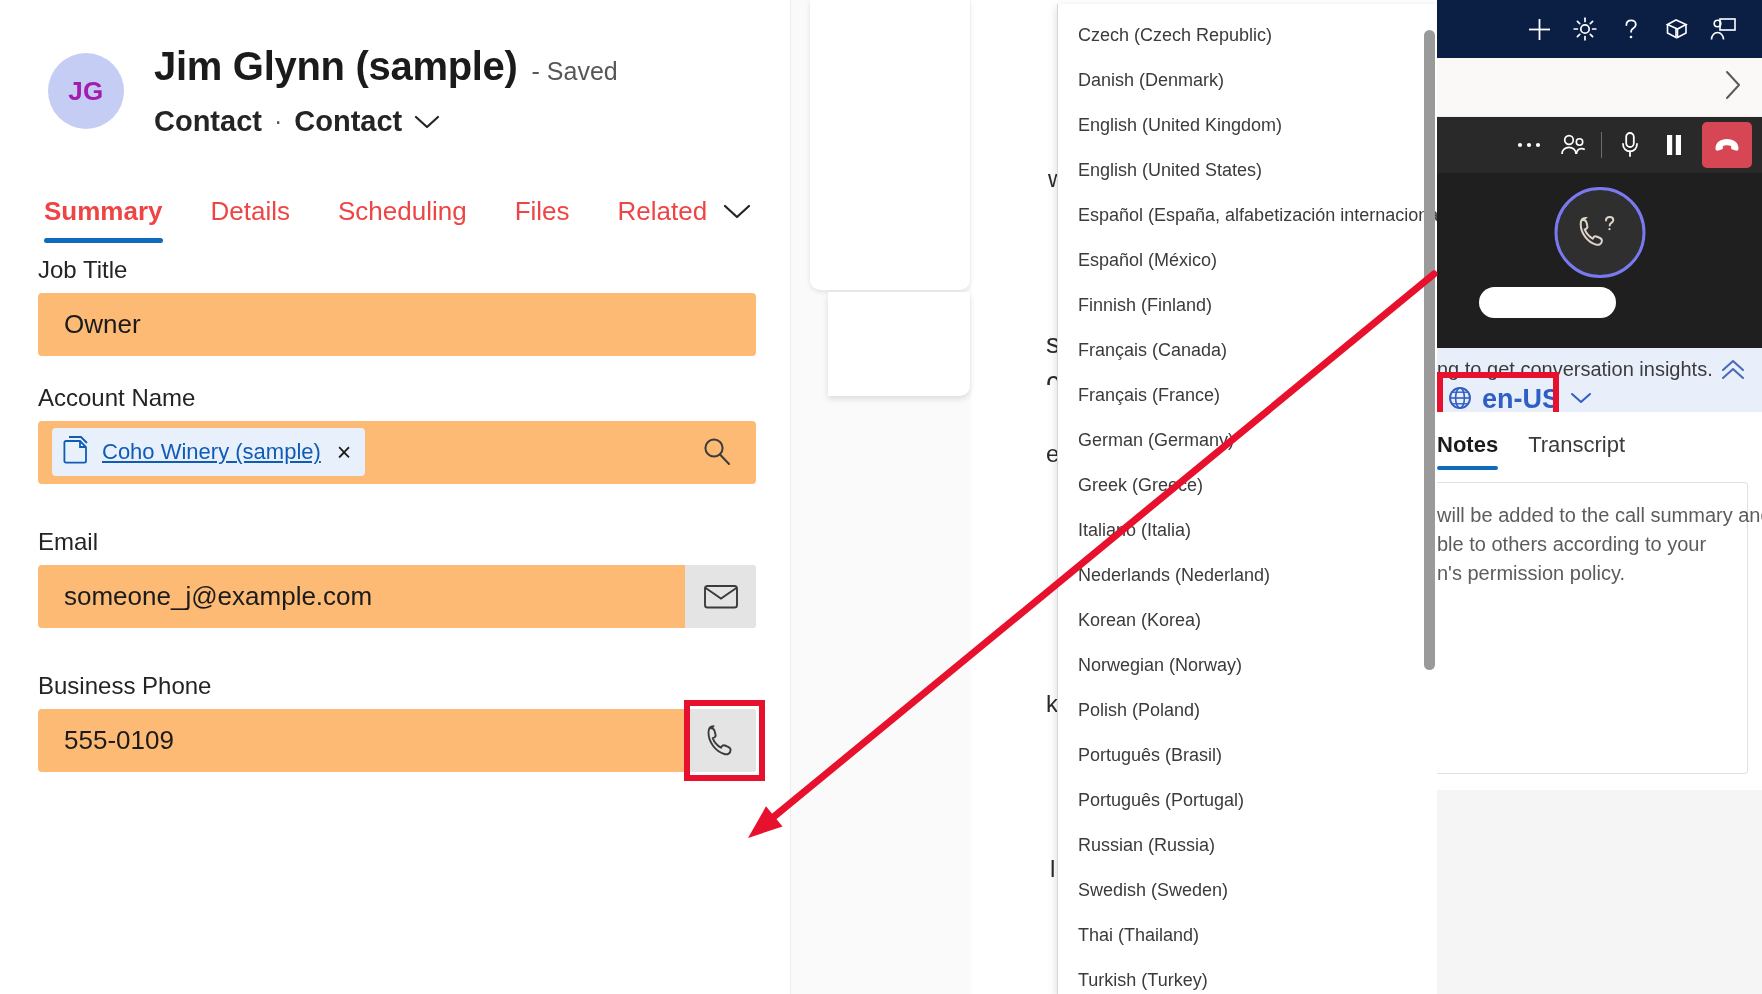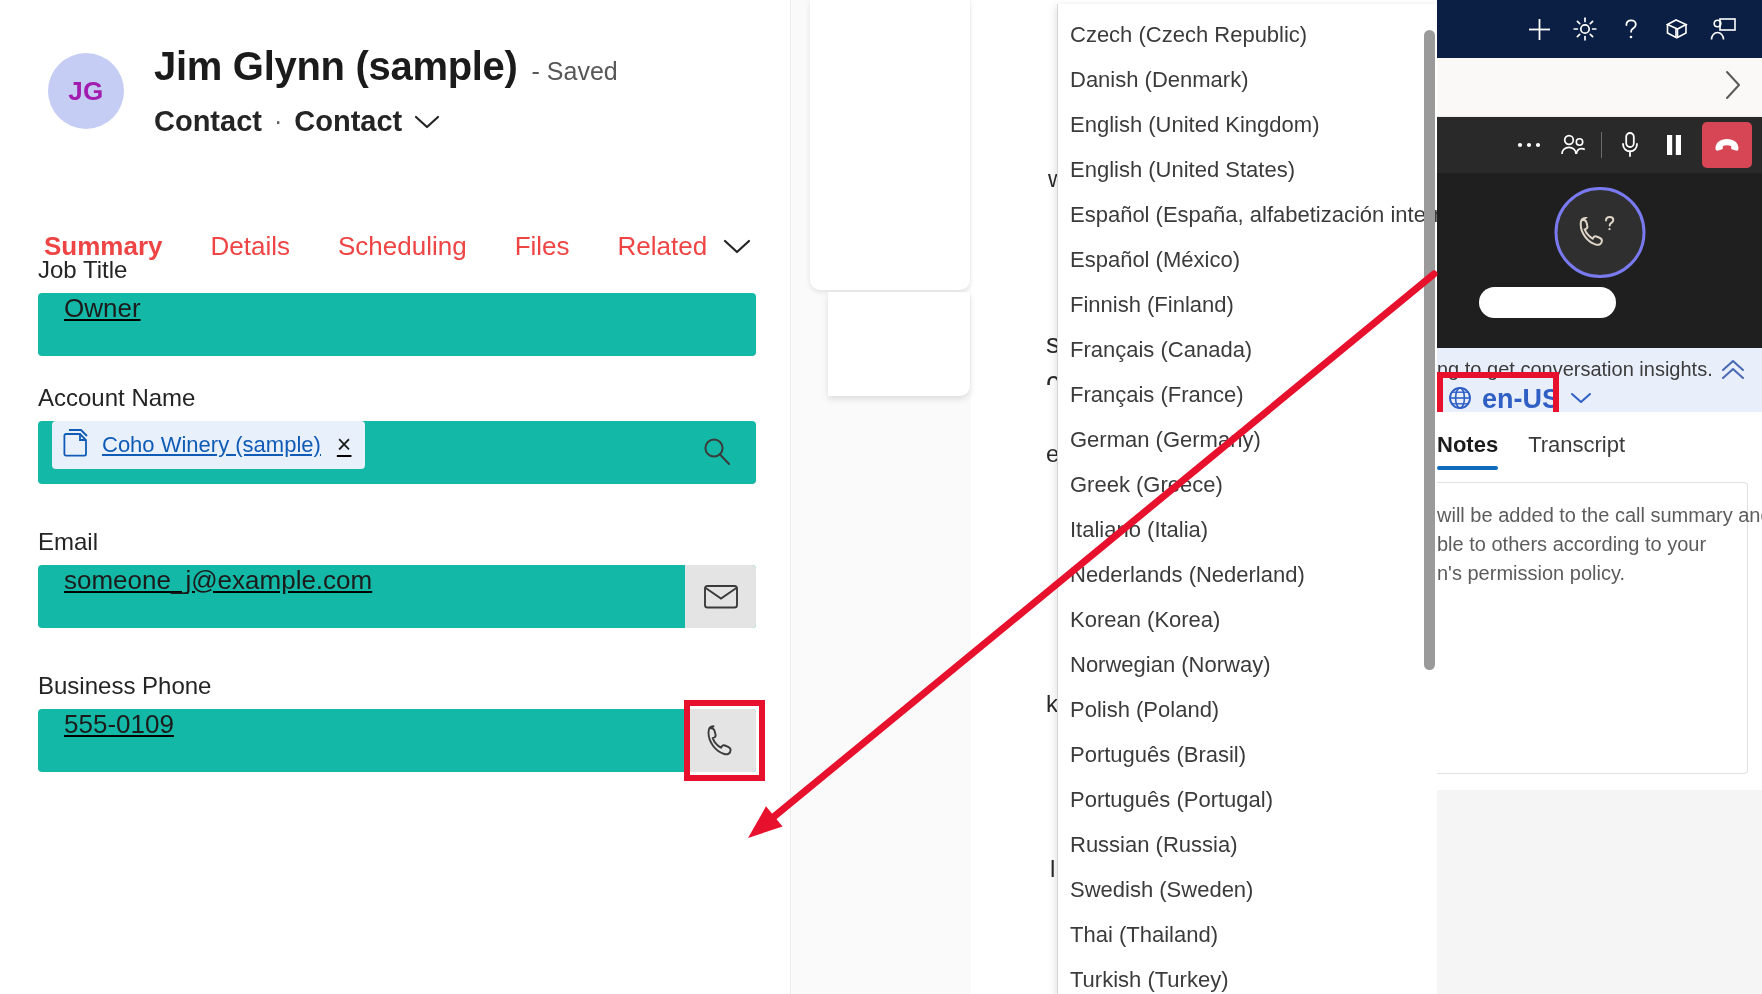--- a/index.html
+++ b/index.html
@@ -40,29 +40,29 @@
   
   #tab-strip{position:absolute;left:44px;top:196px;display:flex;align-items:flex-end;}
   .tab{
     font-size:26px;color:#ef4444;font-weight:400;
     padding:0 0 16px 0;margin-right:48px;position:relative;white-space:nowrap;
   }
   .tab.active{font-weight:700;}
   .tab.active .tab-underline{
     position:absolute;left:0;right:0;bottom:0;height:5px;background:#0f6cbd;border-radius:3px;
   }
-  .tab-with-caret{display:flex;align-items:center;margin-top:35px;}
+  .tab-with-caret{display:flex;align-items:center;}
   .tab-with-caret .caret{margin-left:16px;}
   
   #form-area{position:absolute;left:0;top:272px;width:920px;bottom:0;background:#ffffff;}
   .field-group{position:absolute;left:38px;width:718px;}
   .field-label{font-size:24px;color:#242424;margin-bottom:9px;line-height:1.15;}
   .field-input{
-    height:63px;background:#14b8a6;border-radius:4px;
-    display:flex;align-items:flex-start;position:relative;text-decoration:underline;
+    height:63px;background:#fdba74;border-radius:4px;
+    display:flex;align-items:center;position:relative;
   }
   .field-value{font-size:26px;color:#1b1b1b;padding-left:26px;}
   .field-action{
     position:absolute;right:0;top:0;width:71px;height:63px;
     background:#e4e4e4;border-radius:0 4px 4px 0;
     display:flex;align-items:center;justify-content:center;
   }
   .lookup-search{position:absolute;right:22px;top:0;height:63px;display:flex;align-items:center;}
   .lookup-chip{
     display:inline-flex;align-items:center;margin-left:14px;
@@ -104,21 +104,21 @@
     font-size:24px;color:#2b2b2b;}
   
   #language-dropdown{
     position:absolute;left:1057px;top:4px;width:380px;height:990px;
     background:#ffffff;border:1px solid #d6d6d6;border-top:none;
     box-shadow:0 3px 9px rgba(0,0,0,.16);
     overflow:hidden;
   }
   #language-list{position:absolute;left:0;top:0;right:0;padding-top:8px;}
   .language-option{
-    font-size:22px;color:#3b3b3b;padding:0 12px;height:45px;
+    font-size:18px;color:#3b3b3b;padding:0 20px;height:45px;
     display:flex;align-items:center;white-space:nowrap;line-height:1;
   }
   #dropdown-scrollbar-track{
     position:absolute;right:3px;top:26px;width:11px;height:942px;background:#ffffff;
   }
   #dropdown-scrollbar-thumb{
     position:absolute;right:3px;top:26px;width:11px;height:640px;
     background:#9a9a9a;border-radius:6px;
   }
   

